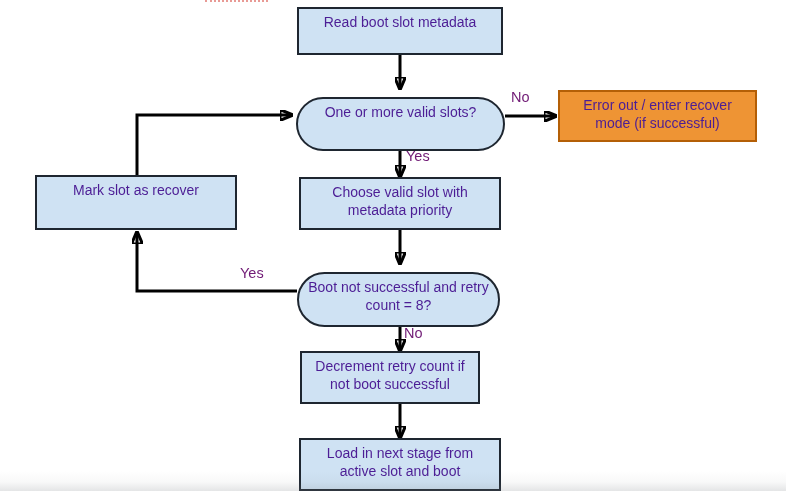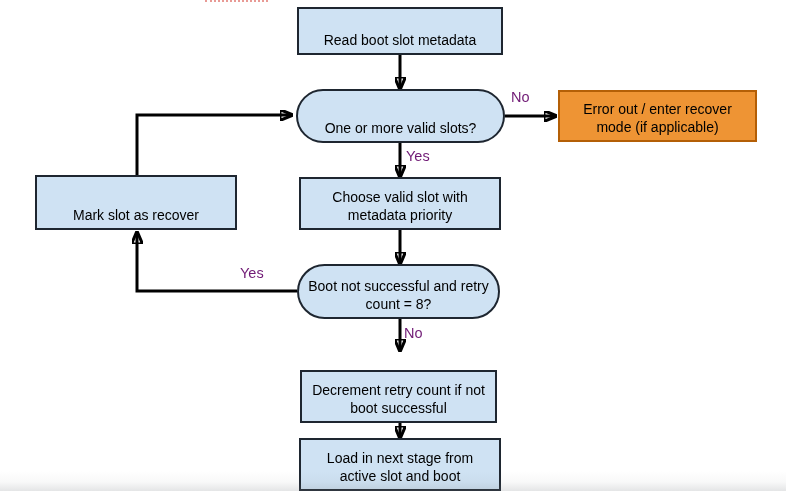--- a/index.html
+++ b/index.html
@@ -3,39 +3,39 @@
 <meta charset="utf-8">
 <style>
   html,body{margin:0;padding:0;background:#fff;}
   .canvas{
     position:relative;width:786px;height:491px;overflow:hidden;background:#ffffff;
     font-family:"Liberation Sans",sans-serif;
   }
   .connectors{position:absolute;left:0;top:0;width:786px;height:491px;pointer-events:none;}
   .connectors path{fill:none;stroke:var(--arrow,#000);stroke-width:3;stroke-linejoin:miter;}
   .node{
-    position:absolute;display:flex;align-items:flex-end;justify-content:center;
-    text-align:center;font-size:14px;line-height:1.3;color:#000000;
+    position:absolute;display:flex;align-items:flex-start;justify-content:center;
+    text-align:center;font-size:14px;line-height:1.3;color:#4c1d95;
     background:var(--process-fill,#cfe2f3);
     border:2px solid var(--process-border,#1e2630);
     box-sizing:border-box;padding:4px 6px;
   }
-  .decision{border-radius:28px;}
+  .decision{border-radius:28px;margin-top:8px;}
   .error{
     background:var(--error-fill,#ee9434);
     border:2px solid var(--error-border,#b45f06);
   }
   .lbl{position:absolute;font-size:14.5px;color:#701a75;white-space:nowrap;}
   #n-read  {left:297px;top:7px;  width:206px;height:48px;}
   #n-valid {left:296px;top:89px; width:209px;height:54px;}
   #n-error {left:558px;top:90px; width:199px;height:52px;}
   #n-choose{left:299px;top:177px;width:202px;height:53px;}
   #n-mark  {left:35px; top:175px;width:202px;height:55px;}
   #n-boot  {left:297px;top:264px;width:203px;height:55px;}
-  #n-decr  {left:300px;top:370px;width:197px;height:53px;}
+  #n-decr  {left:300px;top:351px;width:180px;height:53px;}
   #n-load  {left:299px;top:438px;width:202px;height:53px;}
   #l-no1 {left:511px;top:89px;}
   #l-yes1{left:406px;top:148px;}
   #l-yes2{left:240px;top:265px;}
   #l-no2 {left:404px;top:325px;}
   .marquee{
     position:absolute;left:205px;top:0;width:63px;height:0;
     border-top:2px dotted var(--marquee-red,#e89a95);
   }
   .bottom-edge{
@@ -66,21 +66,21 @@
 
   <div class="node" id="n-read">
     <span>Read boot slot metadata</span>
   </div>
 
   <div class="node decision" id="n-valid">
     <span>One or more valid slots?</span>
   </div>
 
   <div class="node error" id="n-error">
-    <span>Error out / enter recover mode (if applicable)</span>
+    <span>Error out / enter recover mode (if successful)</span>
   </div>
 
   <div class="node" id="n-choose">
     <span>Choose valid slot with metadata priority</span>
   </div>
 
   <div class="node" id="n-mark">
     <span>Mark slot as recover</span>
   </div>
 

